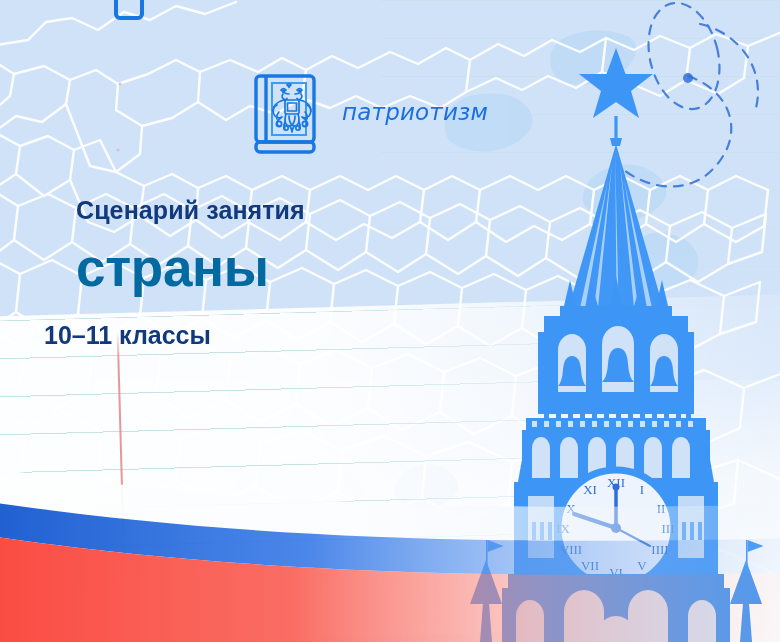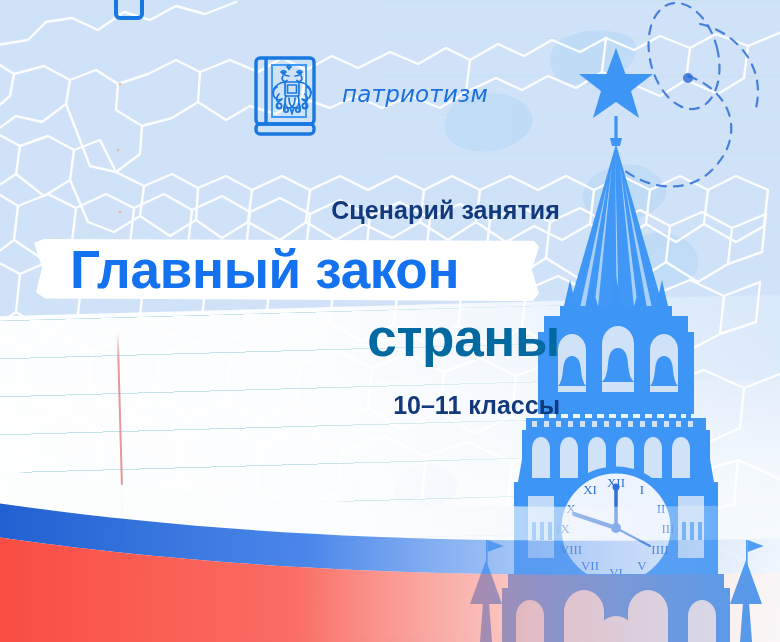--- a/index.html
+++ b/index.html
@@ -89,42 +89,41 @@
   }
   .map-svg { left: 0; top: 0; }
   .orbit-svg { right: 0; top: -6px; }
   .kremlin-svg { left: 452px; top: 44px; }
   .flag-svg { left: 0; bottom: 0; }
 
   
   .topic {
     position: absolute;
     left: 252px;
-    top: 52px;
+    top: 70px;
     display: flex;
     align-items: center;
     gap: 22px;
   }
   .topic-label {
     font-family: "DejaVu Sans", "Liberation Sans", sans-serif;
     font-style: italic;
     font-size: 23px;
     font-weight: 500;
     color: #1a6fe0;
     letter-spacing: 0.2px;
     white-space: nowrap;
   }
 
   
   .headline {
     position: absolute;
-    left: 0;
+    left: 6px;
     top: 196px;
     width: 560px;
-    text-align: right;
   }
   .kicker {
     margin: 0 0 14px 70px;
     font-size: 25px;
     font-weight: 700;
     color: #12397c;
     letter-spacing: 0.1px;
     white-space: nowrap;
   }
   .band-wrap {
@@ -560,21 +559,17 @@
         <circle cx="34" cy="58" r="2.2"></circle>
         <circle cx="46" cy="58" r="2.2"></circle>
         <path d="M38 56 q2 4 2 6 q0 -2 2 -6"></path>
       </g>
     </svg>
     <span class="topic-label">патриотизм</span>
   </div>
 
   <div class="headline">
     <p class="kicker">Сценарий занятия</p>
-    <div class="band-wrap">
-      <div class="band-bg"></div>
-      <h1 class="title-main">Главный закон</h1>
-    </div>
     <h1 class="title-sub">страны</h1>
     <p class="grades">10–11 классы</p>
   </div>
 
 </div>
 
 </body></html>

